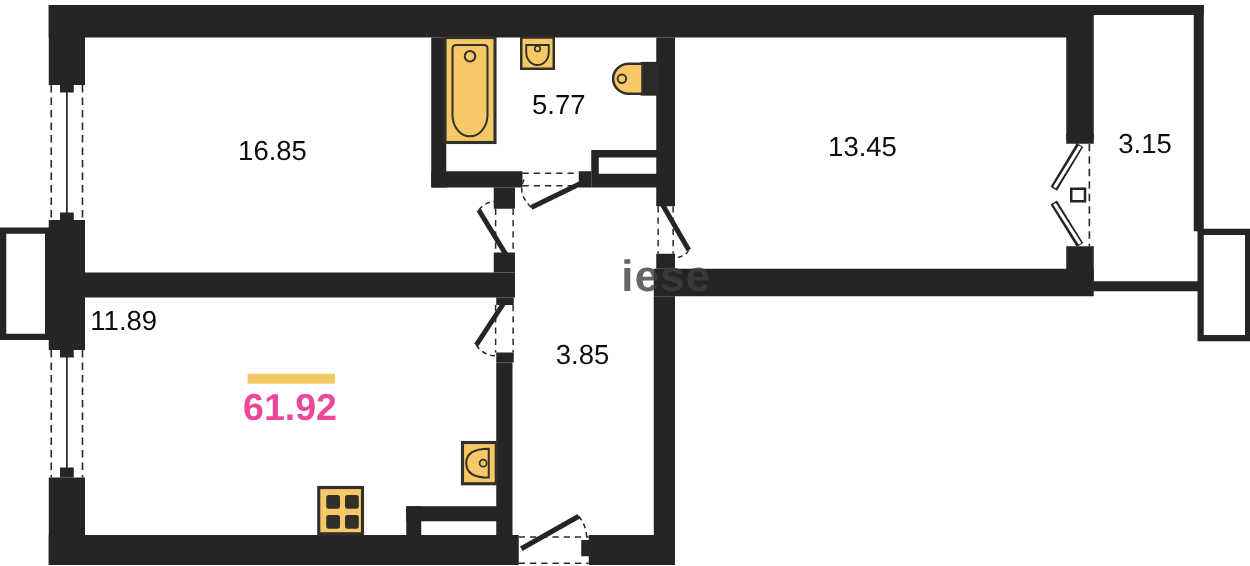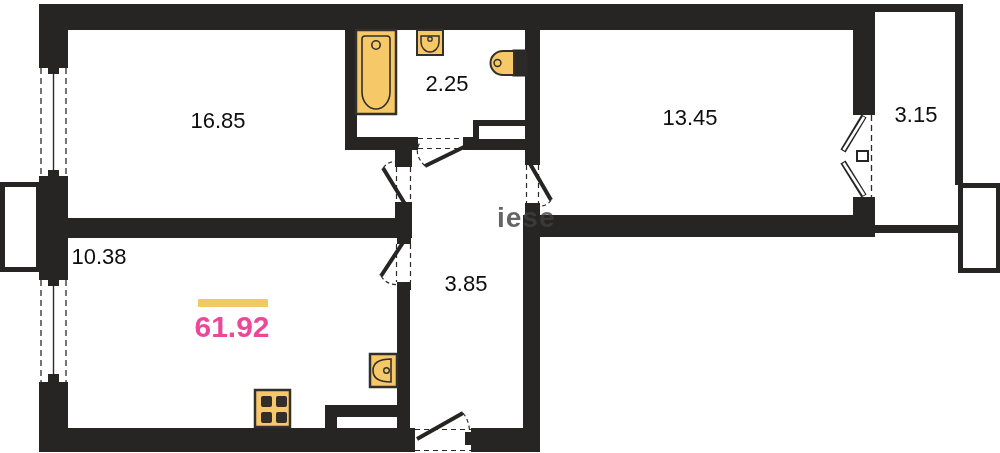--- a/index.html
+++ b/index.html
@@ -15,21 +15,21 @@
   .total-label{
     position:absolute;transform:translate(-50%,-50%);
     font-size:30px;font-weight:bold;color:#ec4899;white-space:nowrap;z-index:3;
   }
   .accent-bar{
     position:absolute;left:198px;top:299px;width:70px;height:8px;
     background:#f2c864;border-radius:1px;z-index:3;
   }
   .watermark{
     position:absolute;left:497px;top:204px;z-index:4;
-    font-size:28px;font-weight:bold;letter-spacing:1px;
+    font-size:35px;font-weight:bold;letter-spacing:1px;
     color:#3f3f3f;opacity:0.8;line-height:1;
   }
 </style>
 </head>
 <body>
 
 <div class="plan">
 
   <svg width="1000" height="453" viewBox="0 0 1000 453">
 
@@ -159,23 +159,23 @@
     <g>
       <rect x="255" y="390" width="35" height="37" fill="#f6c868" stroke="#32302b" stroke-width="2.5"></rect>
       <rect x="261" y="396" width="11" height="11" rx="2" fill="#332e29"></rect>
       <rect x="276" y="396" width="11" height="11" rx="2" fill="#332e29"></rect>
       <rect x="261" y="412" width="11" height="11" rx="2" fill="#332e29"></rect>
       <rect x="276" y="412" width="11" height="11" rx="2" fill="#332e29"></rect>
     </g>
   </svg>
 
   <div class="room-label" style="left:218px;top:121px">16.85</div>
-  <div class="room-label" style="left:447px;top:84px">2.25</div>
+  <div class="room-label" style="left:447px;top:84px">5.77</div>
   <div class="room-label" style="left:690px;top:118px">13.45</div>
   <div class="room-label" style="left:916px;top:115px">3.15</div>
-  <div class="room-label" style="left:99px;top:257px">10.38</div>
+  <div class="room-label" style="left:99px;top:257px">11.89</div>
   <div class="room-label" style="left:466px;top:284px">3.85</div>
 
   <div class="accent-bar"></div>
   <div class="total-label" style="left:232px;top:327px">61.92</div>
 
   <div class="watermark">iese</div>
 </div>
 
 </body></html>

